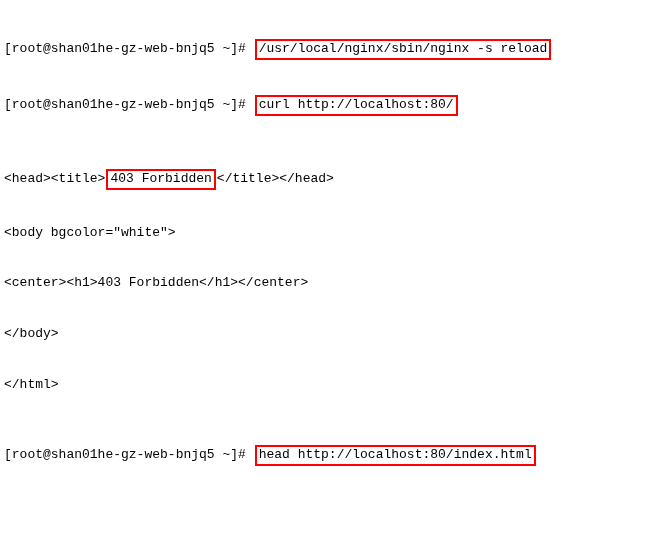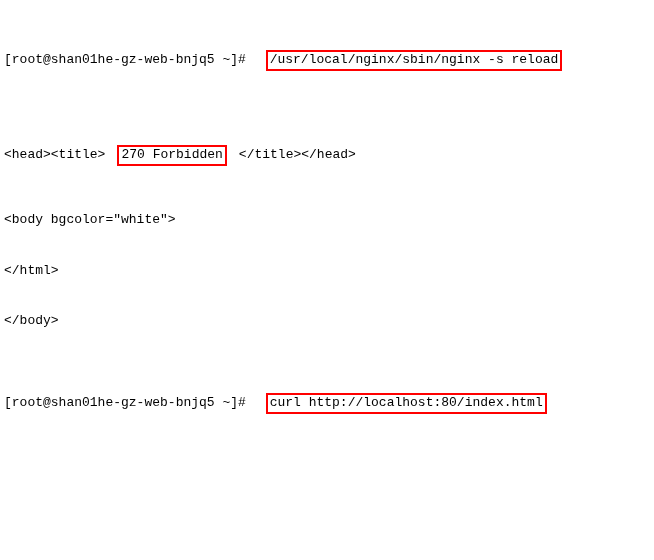--- a/index.html
+++ b/index.html
@@ -22,35 +22,37 @@
       word-break: break-all;
     }
     .line {
       display: block;
       min-height: 16px;
     }
     .highlight-box {
       border: 2px solid #ff0000;
       display: inline-block;
       padding: 0 2px;
-      margin: 12px;
+      margin: 1px;
     }
   </style>
 </head>
 <body>
 
 <div class="terminal">
   <span class="line"><span>[root@shan01he-gz-web-bnjq5 ~]# </span><span class="highlight-box">/usr/local/nginx/sbin/nginx -s reload</span></span>
+  <span class="line"><span>[root@shan01he-gz-web-bnjq5 ~]# </span><span class="highlight-box">curl http://localhost:80/</span></span>
 
-  <span class="line"><span>&lt;head&gt;&lt;title&gt;</span><span class="highlight-box">270 Forbidden</span><span>&lt;/title&gt;&lt;/head&gt;</span></span>
+  <span class="line"><span>&lt;head&gt;&lt;title&gt;</span><span class="highlight-box">403 Forbidden</span><span>&lt;/title&gt;&lt;/head&gt;</span></span>
   <span class="line">&lt;body bgcolor="white"&gt;</span>
+  <span class="line">&lt;center&gt;&lt;h1&gt;403 Forbidden&lt;/h1&gt;&lt;/center&gt;</span>
+  <span class="line">&lt;/body&gt;</span>
   <span class="line">&lt;/html&gt;</span>
-  <span class="line">&lt;/body&gt;</span>
 
-  <span class="line"><span>[root@shan01he-gz-web-bnjq5 ~]# </span><span class="highlight-box">curl http://localhost:80/index.html</span></span>
+  <span class="line"><span>[root@shan01he-gz-web-bnjq5 ~]# </span><span class="highlight-box">head http://localhost:80/index.html</span></span>
   
   
   
   
   
   
   
   
   
   

